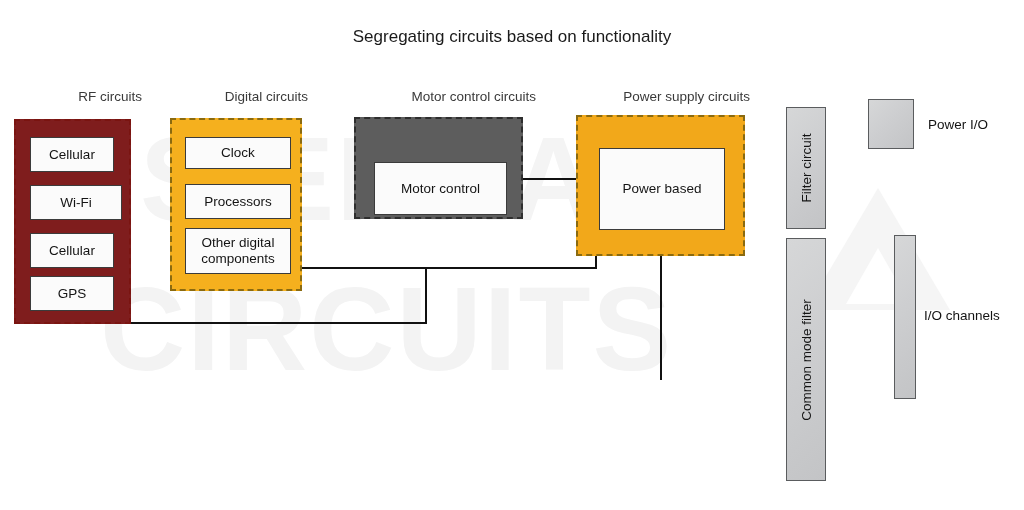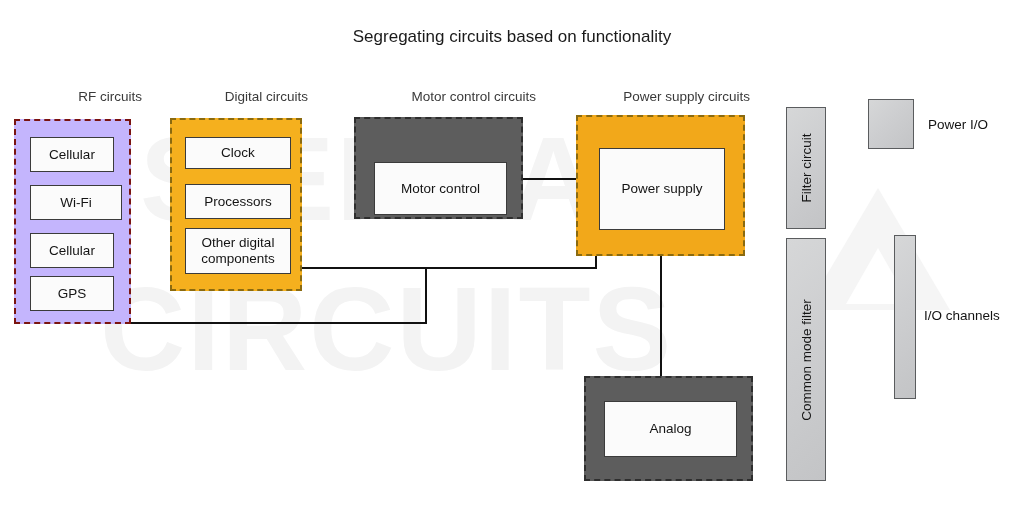--- a/index.html
+++ b/index.html
@@ -68,21 +68,21 @@
     color: #3a3a3a;
     text-align: right;
     white-space: nowrap;
   }
 
   
   .grp {
     position: absolute;
     box-sizing: border-box;
   }
-  .grp-rf      { border: 2px dashed #7a1410; background: #c4b5fd; }
+  .grp-rf      { border: 2px dashed #7a1410; background: #7f1d1d; }
   .grp-digital { border: 2px dashed #8a6a10; background: #F5B01E; }
   .grp-motor   { border: 2px dashed #2e2e2e; background: #5D5D5D; }
   .grp-power   { border: 2px dashed #8a6a10; background: #F2A81A; }
   .grp-analog  { border: 2px dashed #2e2e2e; background: #5D5D5D; }
 
   
   .cell {
     position: absolute;
     box-sizing: border-box;
     background: #fbfbfb;
@@ -165,26 +165,23 @@
     <div class="cell" style="left:13px; top:17px;  width:106px; height:32px;">Clock</div>
     <div class="cell" style="left:13px; top:64px;  width:106px; height:35px;">Processors</div>
     <div class="cell" style="left:13px; top:108px; width:106px; height:46px; padding:0 4px;">Other digital components</div>
   </div>
 
   <div class="grp grp-motor" style="left:354px; top:117px; width:169px; height:102px;">
     <div class="cell" style="left:18px; top:23px; width:133px; height:53px;margin-top:20px;">Motor control</div>
   </div>
 
   <div class="grp grp-power" style="left:576px; top:115px; width:169px; height:141px;">
-    <div class="cell" style="left:21px; top:31px; width:126px; height:82px;">Power supply</div>
+    <div class="cell" style="left:21px; top:31px; width:126px; height:82px;">Power based</div>
   </div>
 
-  <div class="grp grp-analog" style="left:584px; top:376px; width:169px; height:105px;">
-    <div class="cell" style="left:18px; top:23px; width:133px; height:56px;">Analog</div>
-  </div>
 
   <div class="gblock" style="left:786px; top:107px; width:40px; height:122px;">
     <span class="vtext">Filter circuit</span>
   </div>
 
   <div class="gblock" style="left:786px; top:238px; width:40px; height:243px;">
     <span class="vtext">Common mode filter</span>
   </div>
 
   <div class="gblock" style="left:868px; top:99px; width:46px; height:50px;"></div>

